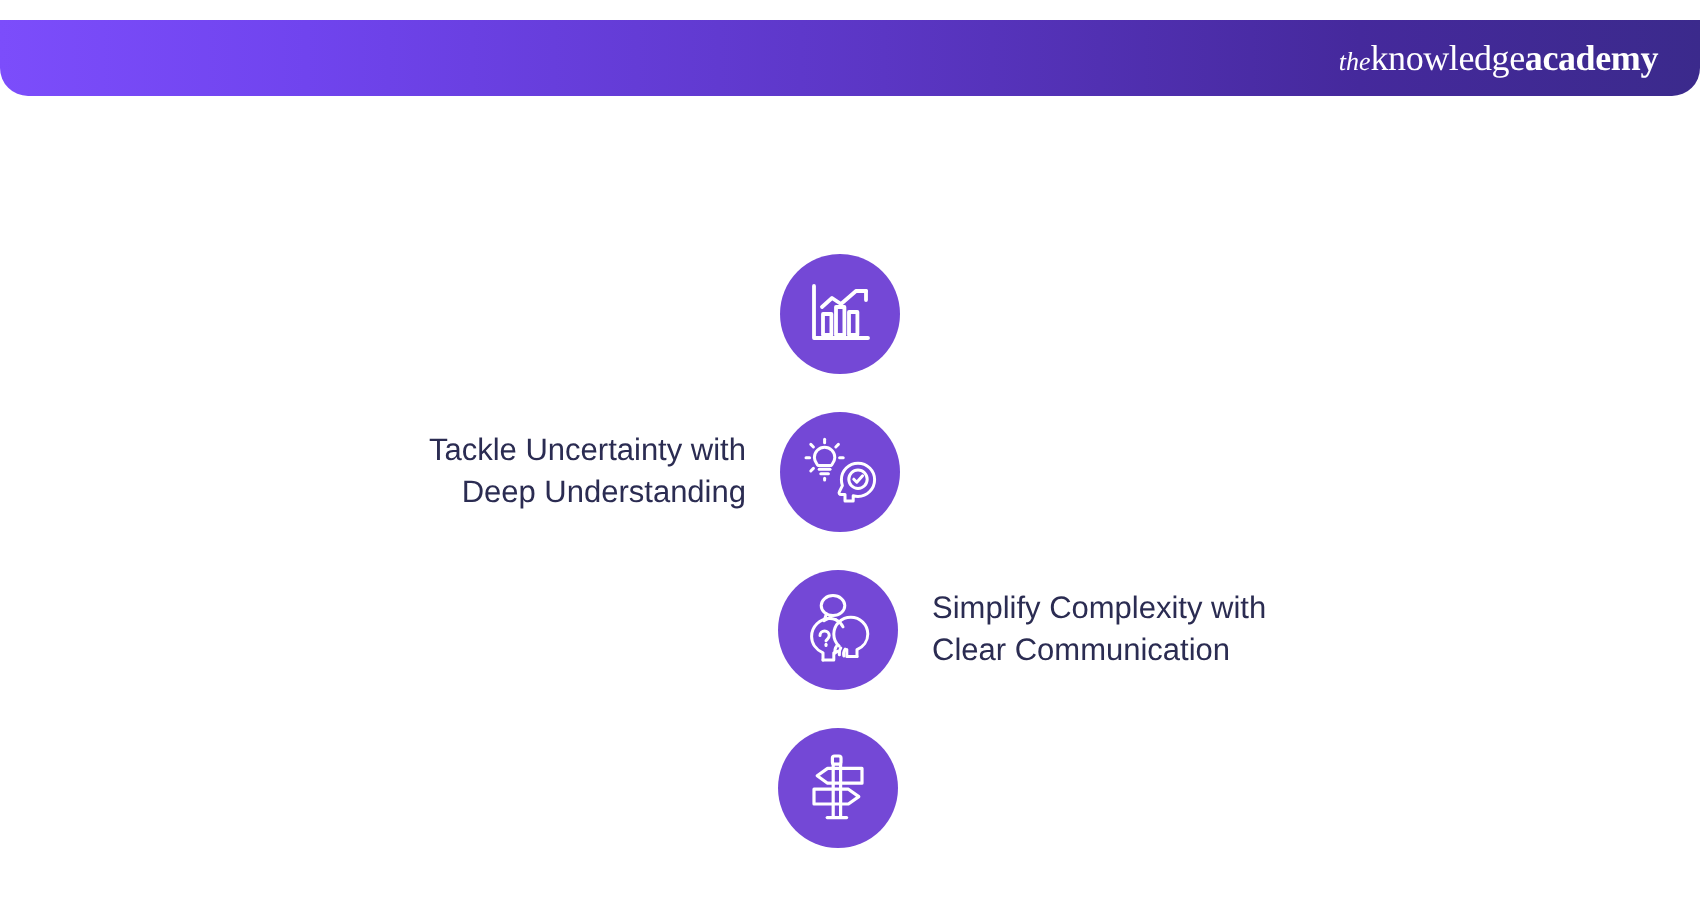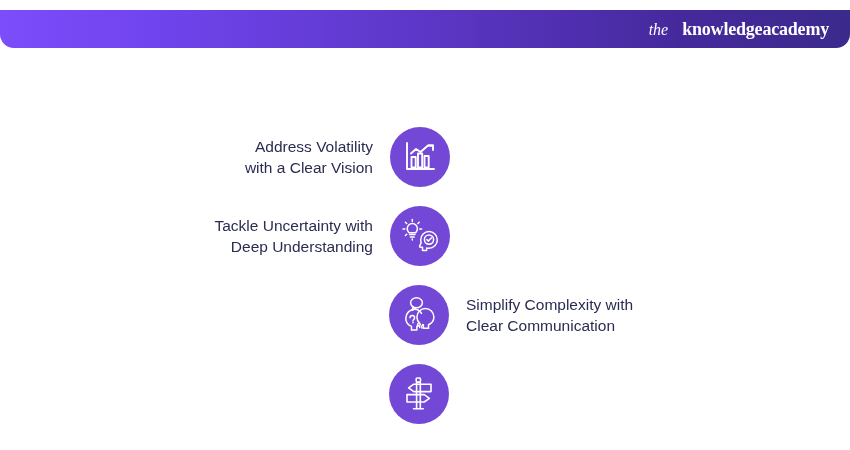--- a/index.html
+++ b/index.html
@@ -34,24 +34,24 @@
     margin-right: 21px;
     color: #ffffff;
     font-family: "Liberation Serif", serif;
     font-size: 18px;
     letter-spacing: -0.2px;
     white-space: nowrap;
     line-height: 1;
   }
   .logo .lg-the {
     font-style: italic;
-    font-size: 16px;
+    font-size: 13px;
     letter-spacing: 0;
   }
-  .logo .lg-knowledge { font-weight: 700; margin-left: 14px; }
+  .logo .lg-knowledge { font-weight: 400; }
   .logo .lg-academy { font-weight: 700; text-align: right; }
 
   
   .title {
     position: absolute;
     left: 0;
     top: 68px;
     width: 850px;
     text-align: center;
     color: #2e2a5e;
@@ -102,22 +102,20 @@
 <div class="page">
 
   <div class="header">
     <div class="logo">
       <span class="lg-the">the</span><span class="lg-knowledge">knowledge</span><span class="lg-academy">academy</span>
     </div>
   </div>
 
 
   <div class="item left-text item-1">
-    <div class="item-label">Address Volatility
-with a Clear Vision</div>
     <div class="circle">
       <span>
         <svg width="36" height="36" viewBox="0 0 36 36" fill="none" stroke="#ffffff" stroke-width="1.9" stroke-linecap="round" stroke-linejoin="round">
           <path d="M5 4 V30 H32"></path>
           <rect x="9.5" y="18" width="4.2" height="10.5"></rect>
           <rect x="16" y="14.5" width="4.2" height="14"></rect>
           <rect x="22.5" y="17" width="4.2" height="11.5"></rect>
           <rect x="29" y="12" width="4.2" height="16.5" style="display:none"></rect>
           <polyline points="9,14.5 14,10 18.5,13 26,6.5 31,6.5"></polyline>
           <polyline points="31,11.5 31,6.5 26,6.5" style="display:none"></polyline>

